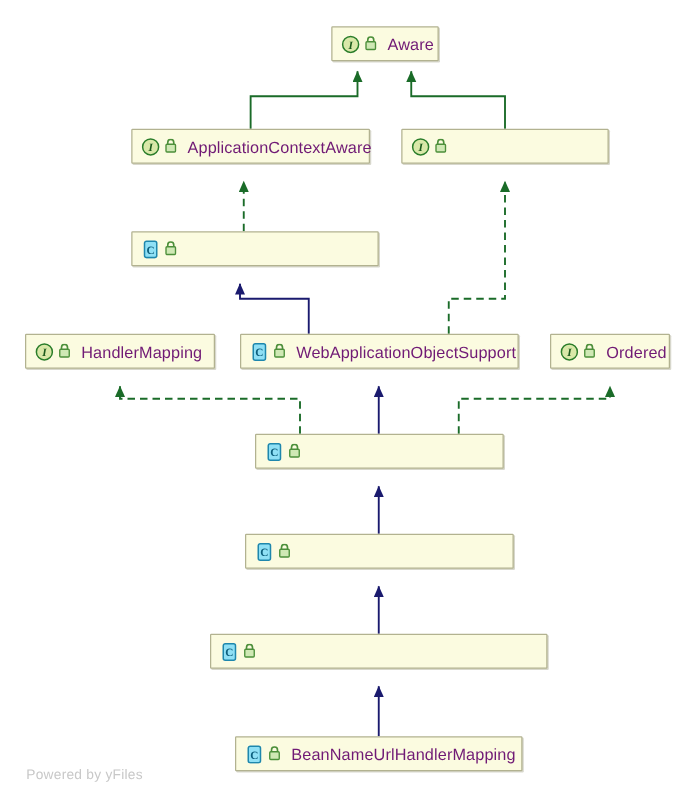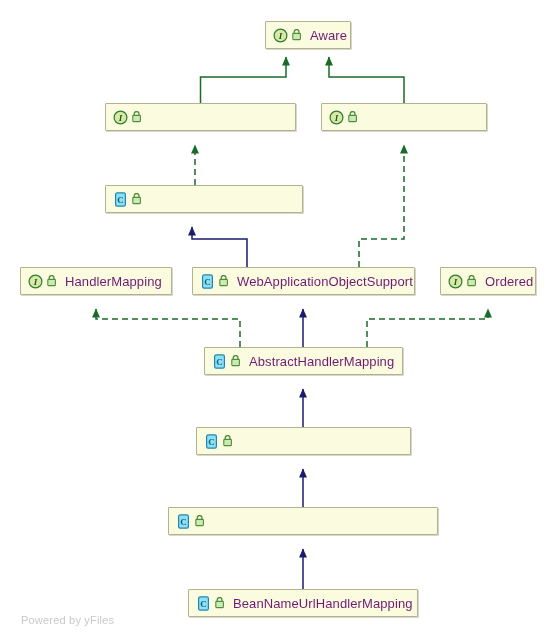--- a/index.html
+++ b/index.html
@@ -120,20 +120,21 @@
             <circle cx="7.5" cy="7.5" r="6.4" fill="#d9e8a8" stroke="#2a7d2a" stroke-width="1.2"></circle>
             <text x="7.5" y="11" text-anchor="middle" font-family="Liberation Serif, serif" font-size="9" font-style="italic" font-weight="bold" fill="#1d5a1d">I</text>
           </svg>
         </span>
         <span class="icon-lock">
           <svg width="11" height="13" viewBox="0 0 11 13">
             <path d="M2.2 4.6 V2.9 a2.4 2.4 0 0 1 4.8 0 V4.6" fill="none" stroke="#4c8f3a" stroke-width="1.3"></path>
             <rect x="0.8" y="4.4" width="7.6" height="6.2" rx="0.8" fill="#cfe8b4" stroke="#4c8f3a" stroke-width="1.1"></rect>
           </svg>
         </span>
+        <span class="label">ApplicationContextAware</span>
       </div>
       <div class="node" style="left: 321px; top: 103px; width: 166px;">
         <span class="icon-type">
           <svg width="15" height="15" viewBox="0 0 15 15">
             <circle cx="7.5" cy="7.5" r="6.4" fill="#d9e8a8" stroke="#2a7d2a" stroke-width="1.2"></circle>
             <text x="7.5" y="11" text-anchor="middle" font-family="Liberation Serif, serif" font-size="9" font-style="italic" font-weight="bold" fill="#1d5a1d">I</text>
           </svg>
         </span>
         <span class="icon-lock">
           <svg width="11" height="13" viewBox="0 0 11 13">
@@ -207,21 +208,20 @@
             <rect x="2.6" y="0.9" width="9.8" height="13.2" rx="1.6" fill="#8fe0f5" stroke="#1e87ad" stroke-width="1.2"></rect>
             <text x="7.5" y="11" text-anchor="middle" font-family="Liberation Serif, serif" font-size="9" font-weight="bold" fill="#0d5f7d">C</text>
           </svg>
         </span>
         <span class="icon-lock">
           <svg width="11" height="13" viewBox="0 0 11 13">
             <path d="M2.2 4.6 V2.9 a2.4 2.4 0 0 1 4.8 0 V4.6" fill="none" stroke="#4c8f3a" stroke-width="1.3"></path>
             <rect x="0.8" y="4.4" width="7.6" height="6.2" rx="0.8" fill="#cfe8b4" stroke="#4c8f3a" stroke-width="1.1"></rect>
           </svg>
         </span>
-        <span class="label">AbstractHandlerMapping</span>
       </div>
       <div class="node" style="left: 196px; top: 427px; width: 215px;">
         <span class="icon-type">
           <svg width="15" height="15" viewBox="0 0 15 15">
             <rect x="2.6" y="0.9" width="9.8" height="13.2" rx="1.6" fill="#8fe0f5" stroke="#1e87ad" stroke-width="1.2"></rect>
             <text x="7.5" y="11" text-anchor="middle" font-family="Liberation Serif, serif" font-size="9" font-weight="bold" fill="#0d5f7d">C</text>
           </svg>
         </span>
         <span class="icon-lock">
           <svg width="11" height="13" viewBox="0 0 11 13">

